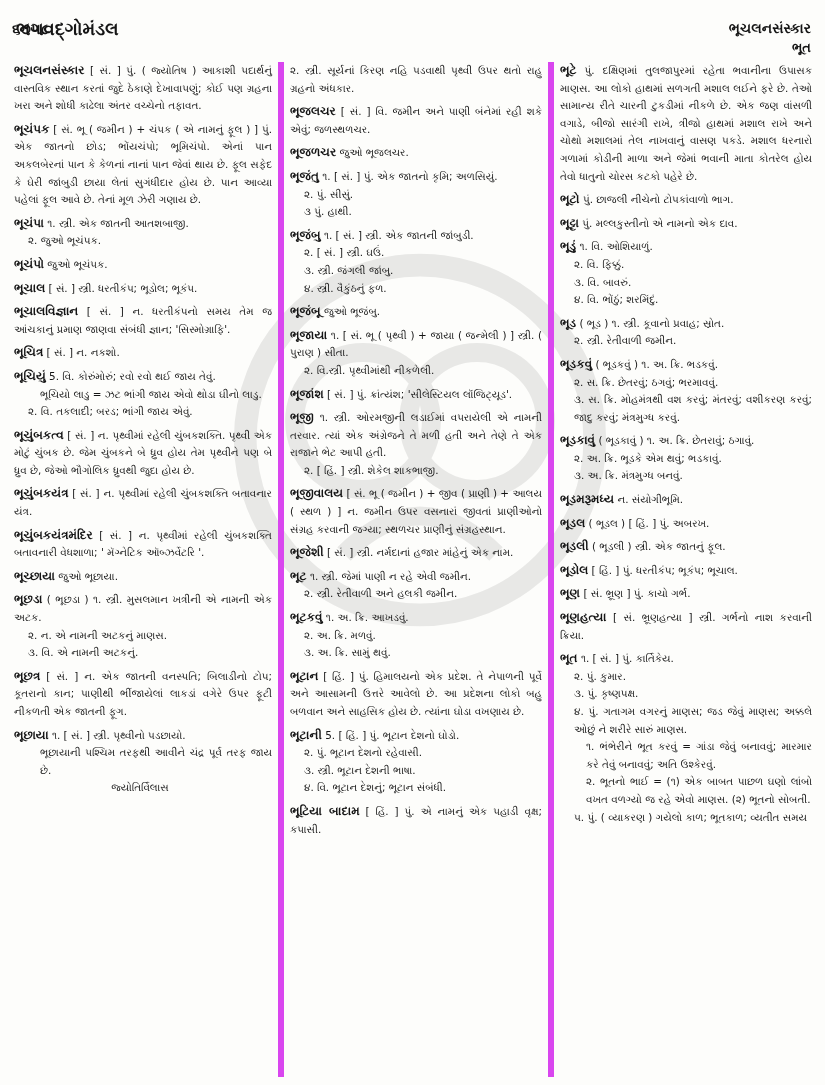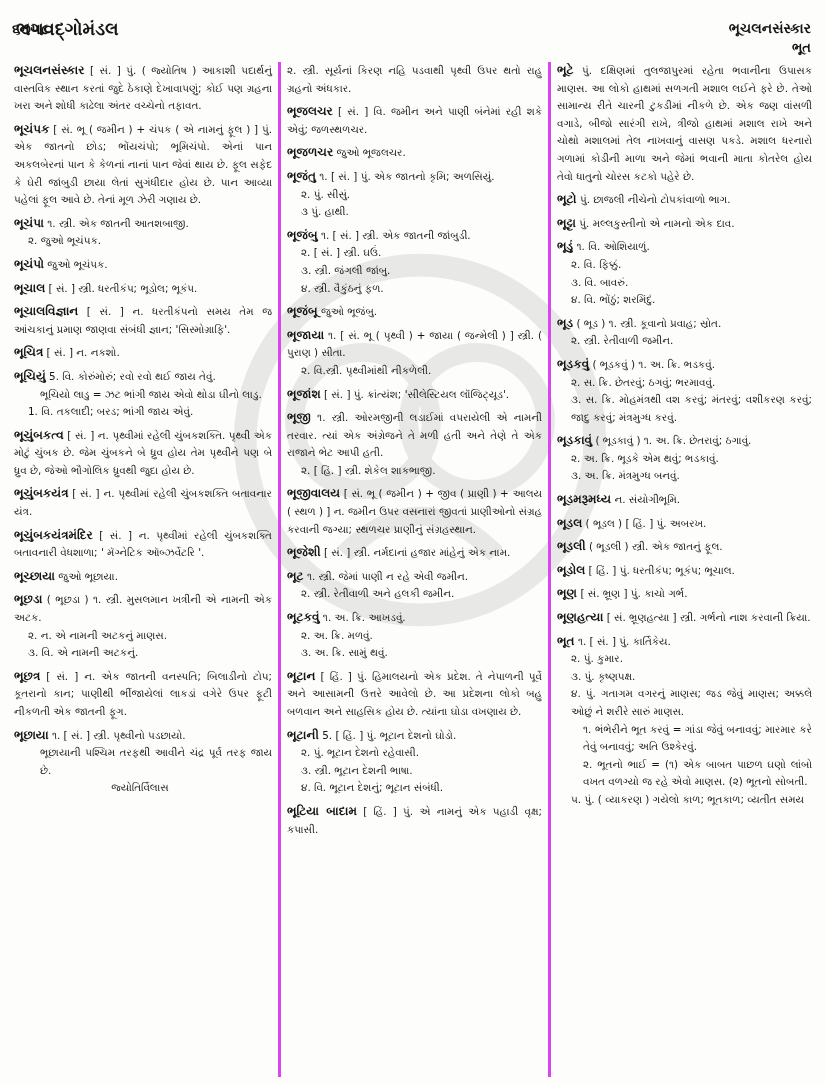--- a/index.html
+++ b/index.html
@@ -22,21 +22,21 @@
     .guide-first { position: absolute; right: 14px; top: 20px; font-size: 14px; font-weight: bold; }
     .guide-last { position: absolute; right: 14px; top: 40px; font-size: 13px; font-weight: bold; }
     .columns {
       position: absolute; left: 8px; top: 62px; width: 812px; height: 1015px;
       display: flex;
     }
     .col {
       width: 270px; box-sizing: border-box; padding: 0 6px;
       font-size: 10.4px; line-height: 17.6px;
     }
-    .col + .col { border-left: 3px solid #d946ef; }
+    .col + .col { border-left: 6px solid #d946ef; }
     .entry { margin-bottom: 6px; text-align: justify; }
     .hw { font-weight: bold; font-size: 12px; }
     .sense { padding-left: 14px; }
     .example { padding-left: 26px; }
     .attrib { text-align: center; padding-right: 6px; }
   </style>
 </head>
 <body>
 
 <svg class="watermark" viewBox="0 0 100 100">
@@ -73,21 +73,21 @@
       </div>
       <div class="entry">
         <div><span class="hw">ભૂચાલવિજ્ઞાન</span> <span>[ સં. ] ન. ધરતીકંપનો સમય તેમ જ આંચકાનું પ્રમાણ જાણવા સંબંધી જ્ઞાન; 'સિસ્મોગ્રાફિ'.</span></div>
       </div>
       <div class="entry">
         <div><span class="hw">ભૂચિત્ર</span> <span>[ સં. ] ન. નકશો.</span></div>
       </div>
       <div class="entry">
         <div><span class="hw">ભૂચિયું</span> <span>5. વિ. કોરુંમોરું; રવો રવો થઈ જાય તેવું.</span></div>
         <div class="example">ભૂચિયો લાડુ = ઝટ ભાંગી જાય એવો થોડા ઘીનો લાડુ.</div>
-        <div class="sense">1. વિ. તકલાદી; બરડ; ભાંગી જાય એવું.</div>
+        <div class="sense">૨. વિ. તકલાદી; બરડ; ભાંગી જાય એવું.</div>
       </div>
       <div class="entry">
         <div><span class="hw">ભૂચુંબકત્વ</span> <span>[ સં. ] ન. પૃથ્વીમાં રહેલી ચુંબકશક્તિ. પૃથ્વી એક મોટું ચુંબક છે. જેમ ચુંબકને બે ધ્રુવ હોય તેમ પૃથ્વીને પણ બે ધ્રુવ છે, જેઓ ભૌગોલિક ધ્રુવથી જુદા હોય છે.</span></div>
       </div>
       <div class="entry">
         <div><span class="hw">ભૂચુંબકયંત્ર</span> <span>[ સં. ] ન. પૃથ્વીમાં રહેલી ચુંબકશક્તિ બતાવનાર યંત્ર.</span></div>
       </div>
       <div class="entry">
         <div><span class="hw">ભૂચુંબકયંત્રમંદિર</span> <span>[ સં. ] ન. પૃથ્વીમાં રહેલી ચુંબકશક્તિ બતાવનારી વેધશાળા; ' મૅગ્નેટિક ઑબ્ઝર્વેટરિ '.</span></div>
       </div>

